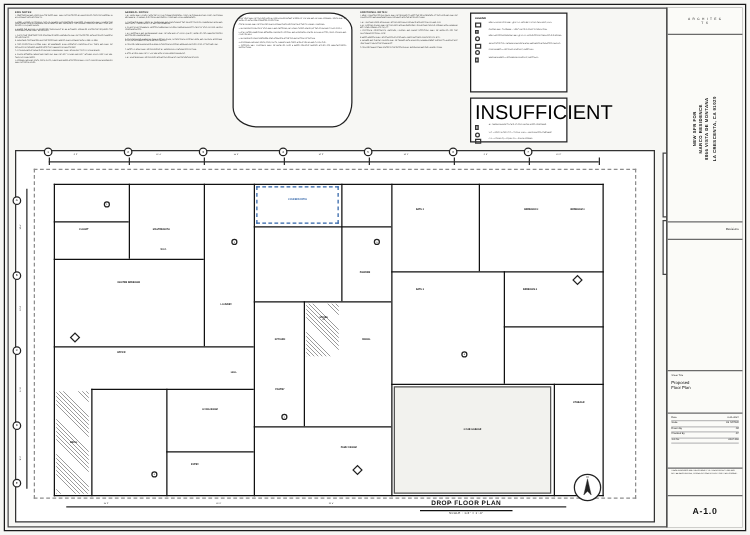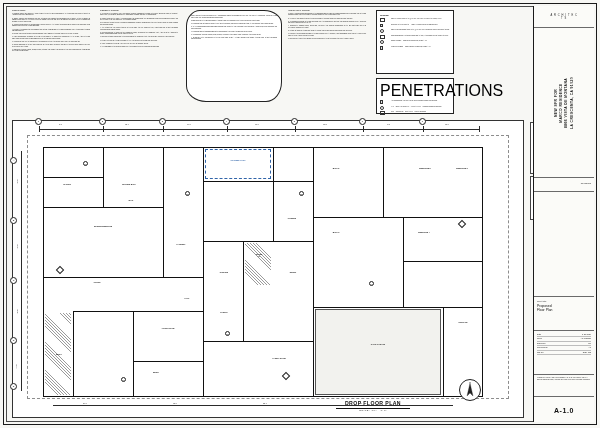--- a/index.html
+++ b/index.html
@@ -315,21 +315,21 @@
     </div>
     <div class="lg-row">
       <span class="lg-sym">
           <span class="sq"></span>
         </span>
       <span class="lg-txt">WINDOW NUMBER — SEE WINDOW SCHEDULE, SHEET A-6.0.</span>
     </div>
   </div>
 
   <div class="abs" id="legend2">
-    <div class="lg-title">PENETRATIONS</div>
+    <div class="lg-title">INSUFFICIENT</div>
     <div class="lg-row">
       <span class="lg-sym">
           <span class="sq"></span>
         </span>
       <span class="lg-txt">ALL DIMENSIONS ARE TO FACE OF STUD UNLESS NOTED OTHERWISE.</span>
     </div>
     <div class="lg-row">
       <span class="lg-sym">
           <span class="cir"></span>
         </span>

